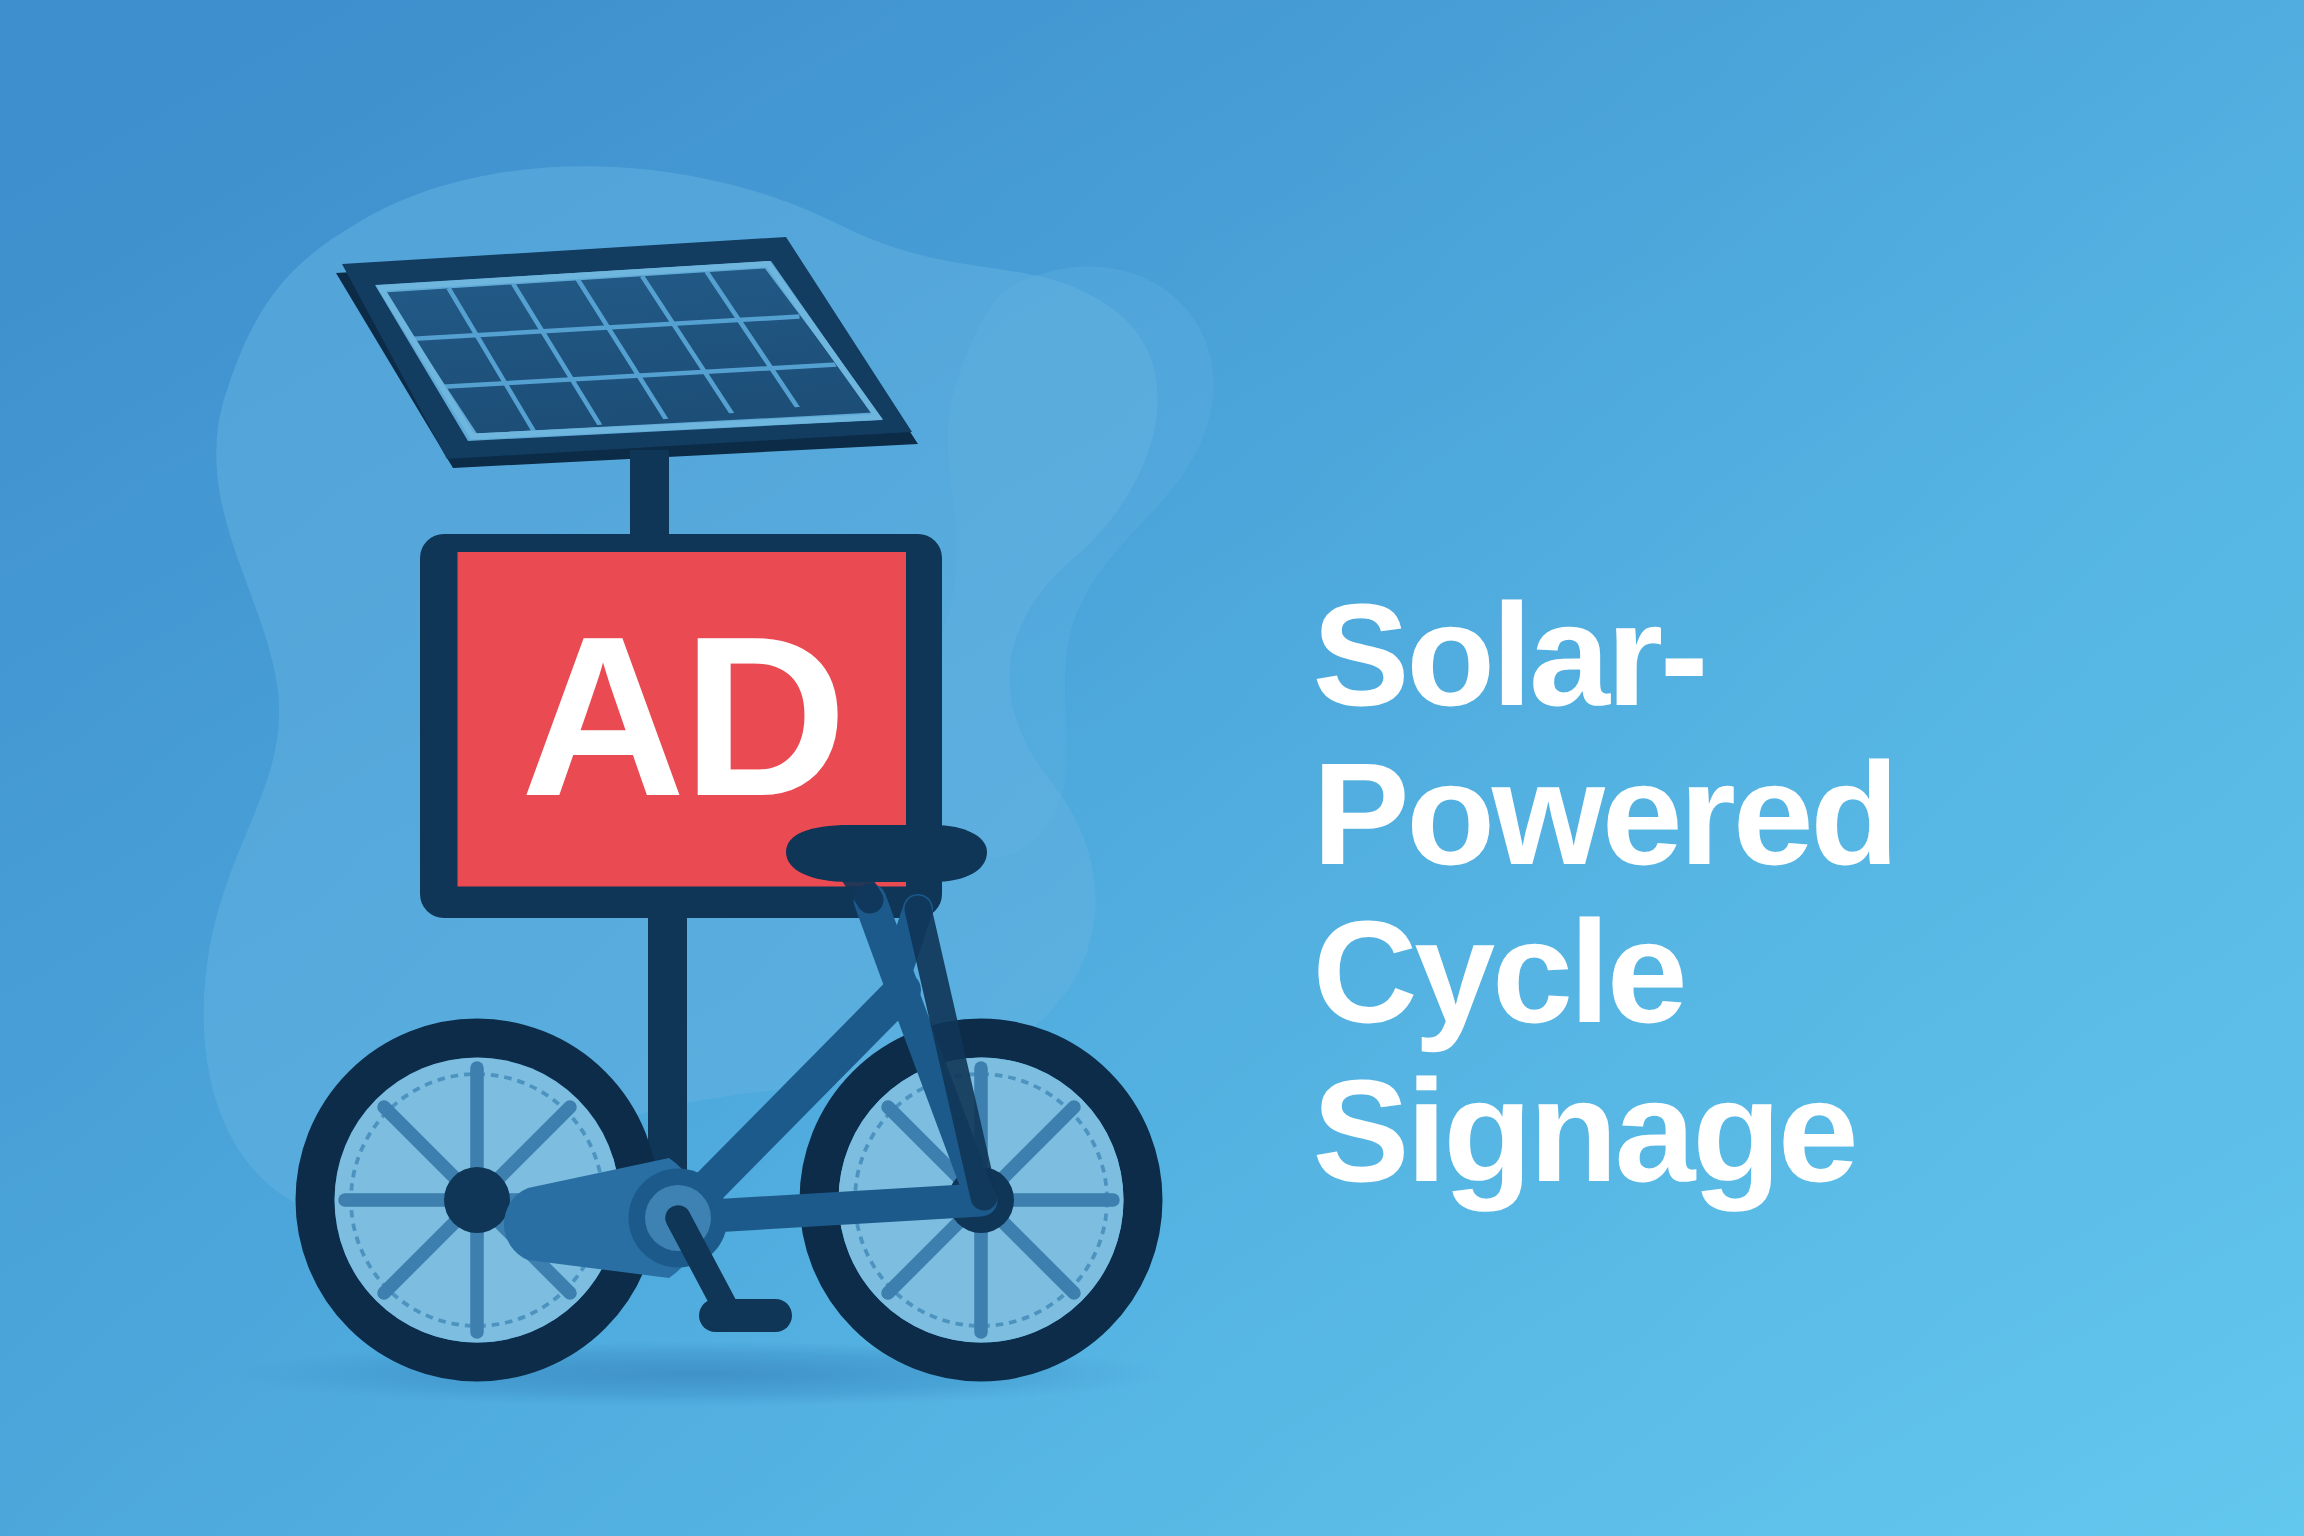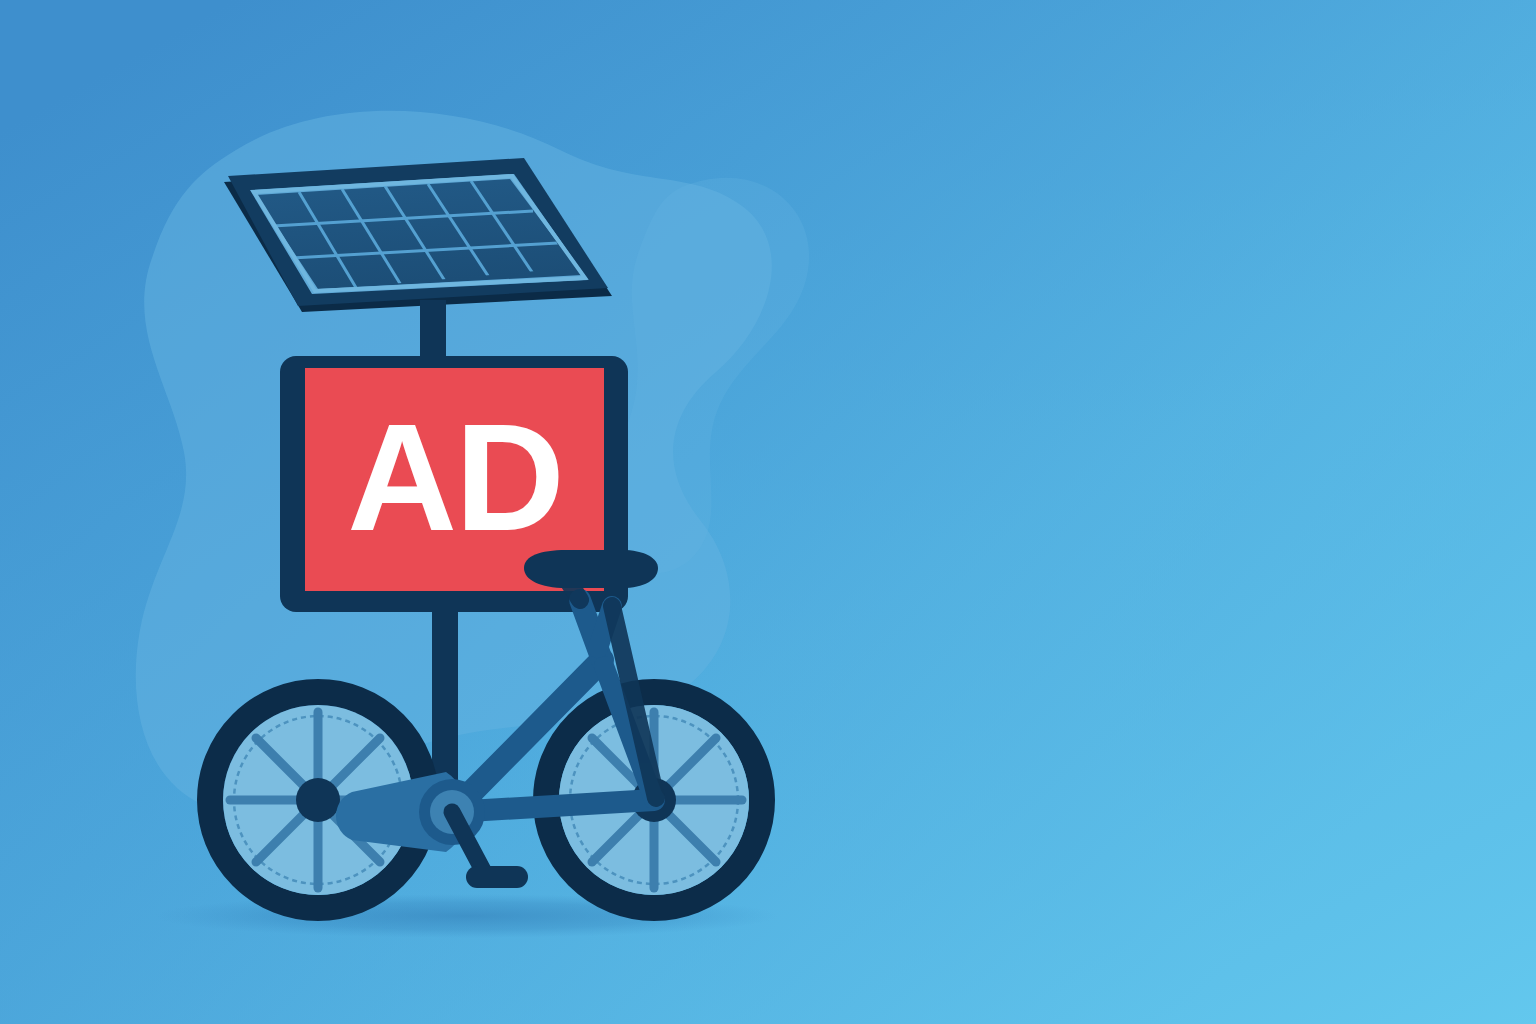--- a/index.html
+++ b/index.html
@@ -224,14 +224,18 @@
                  C524,556 540,550 566,550
                  L622,550
                  C644,550 658,558 658,568
                  C658,580 644,588 622,588
                  L566,588
                  C540,588 524,580 524,568 Z"></path>
       </g>
     </g>
   </svg>
 
+  <h1 class="headline">Solar-
+Powered
+Cycle
+Signage</h1>
 
 </div>
 
 </body></html>

